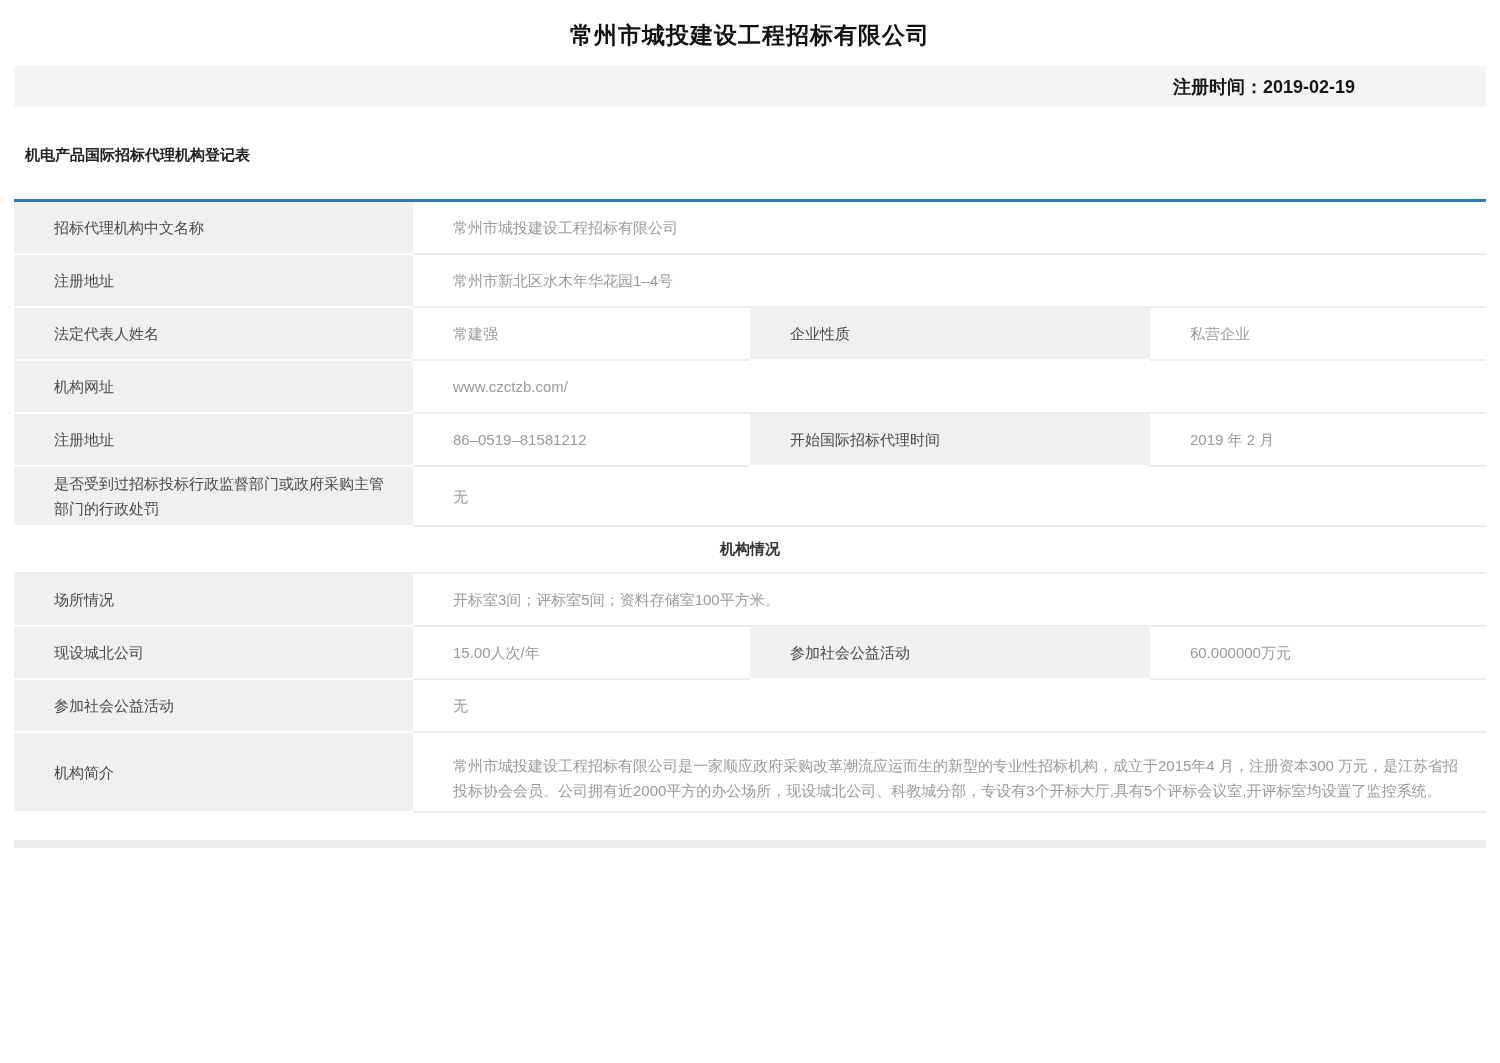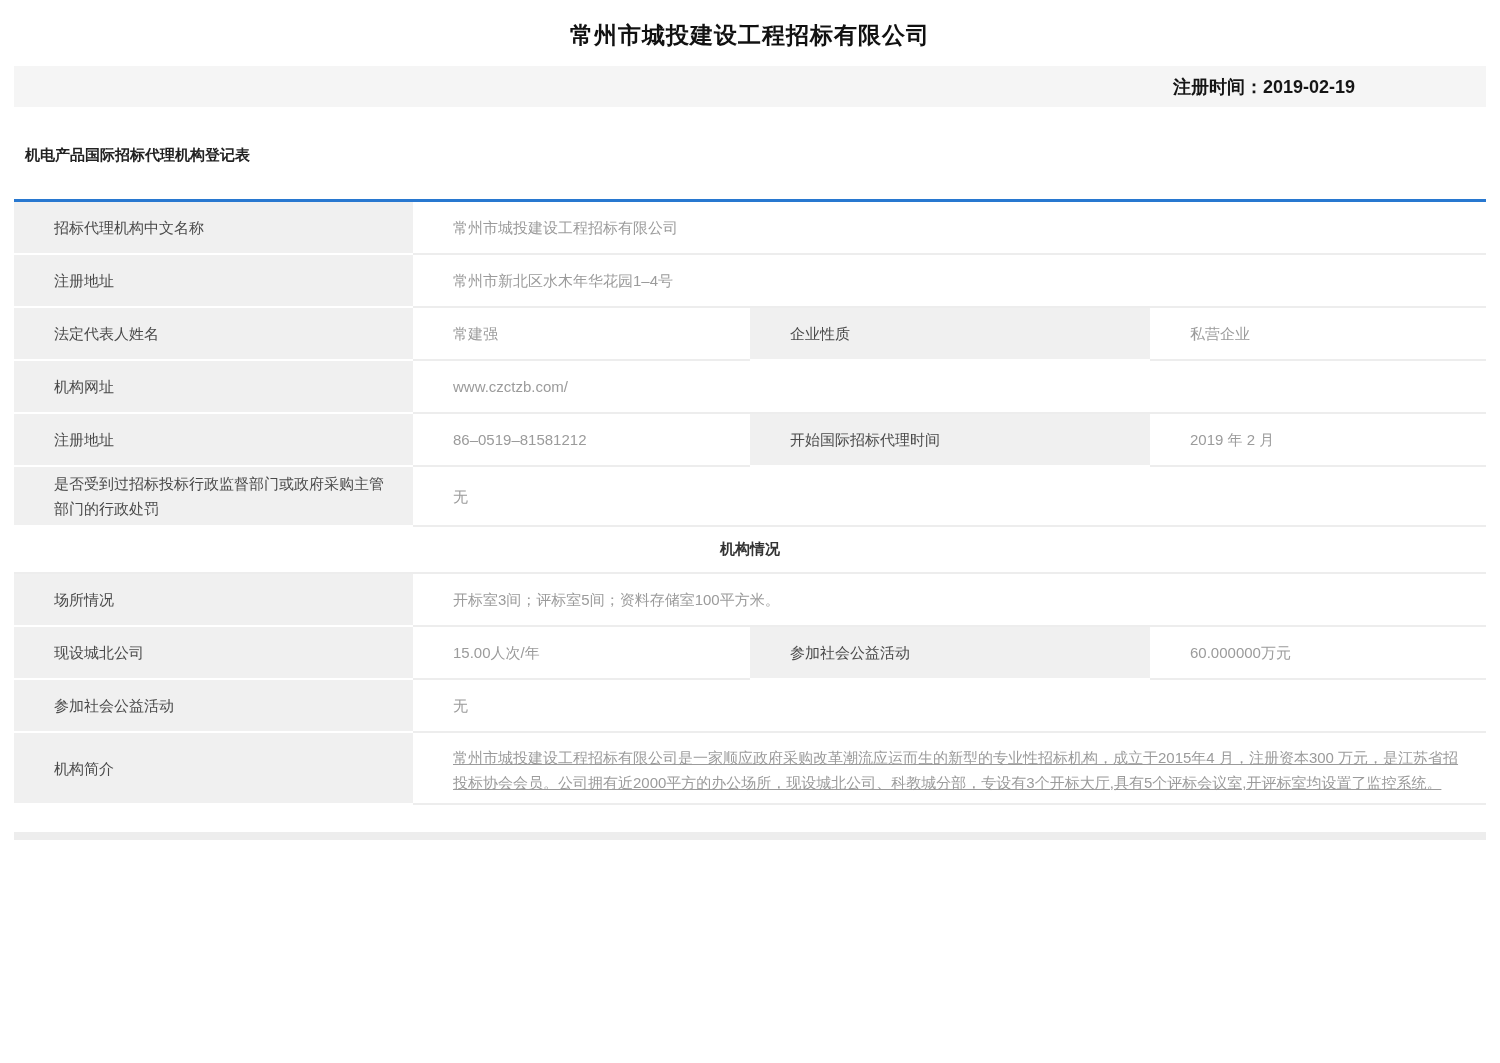--- a/index.html
+++ b/index.html
@@ -72,23 +72,22 @@
   }
   td.section-cell {
     background: #ffffff;
     text-align: center;
     font-weight: 700;
     color: #333333;
     height: 47px;
     border-bottom: 2px solid #ededed;
   }
   td.value.long {
-    padding-top: 12px;
+    padding-top: 20px;
     padding-bottom: 8px;
-    text-decoration: underline;
   }
   .bottom-bar {
     height: 8px;
     background: #ededed;
     margin-top: 27px;
   }
 </style>
 </head>
 <body>
 

